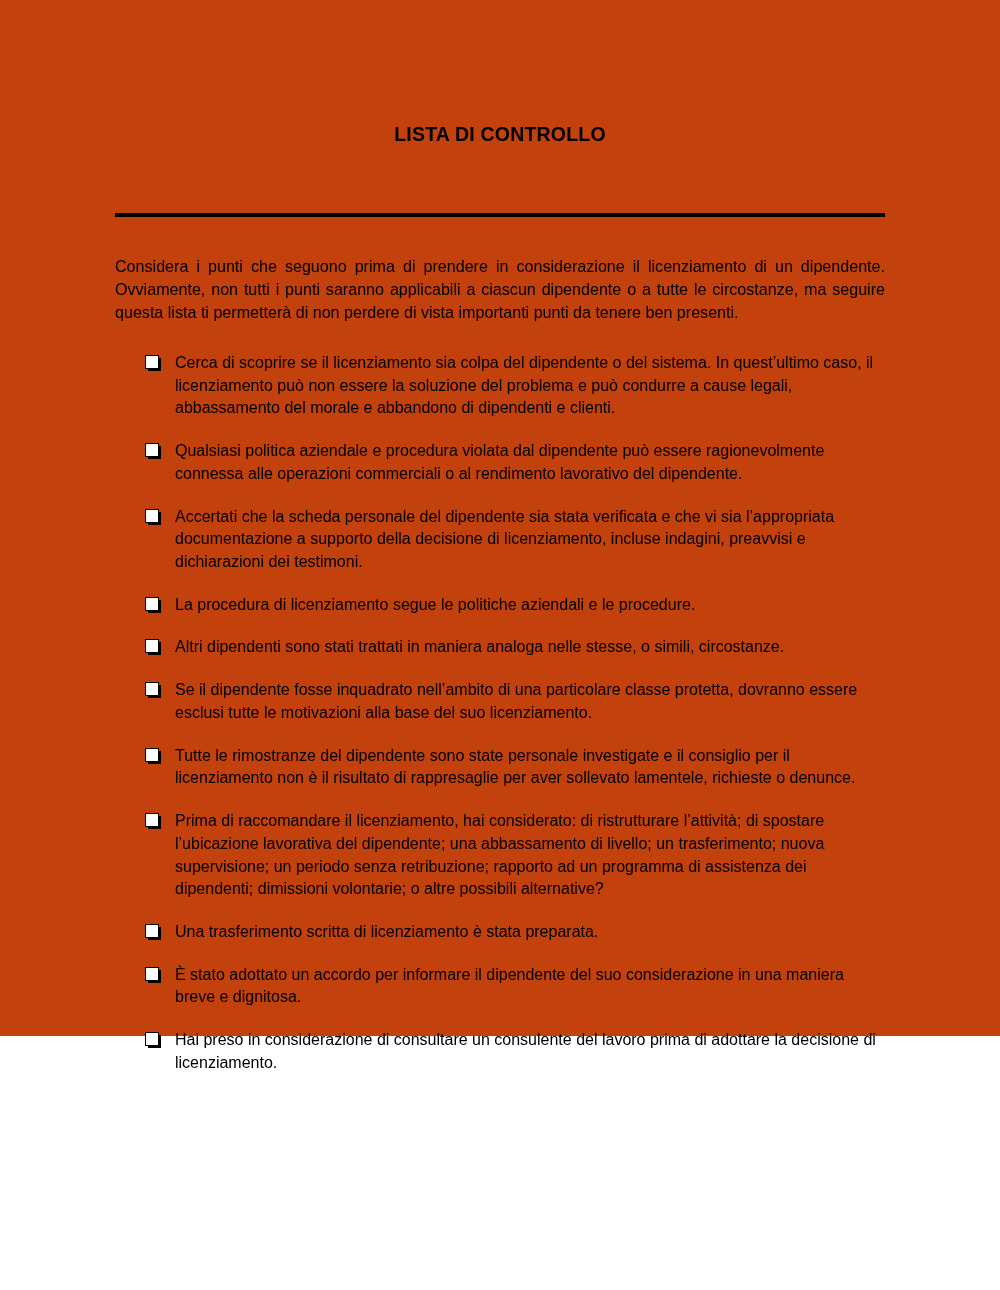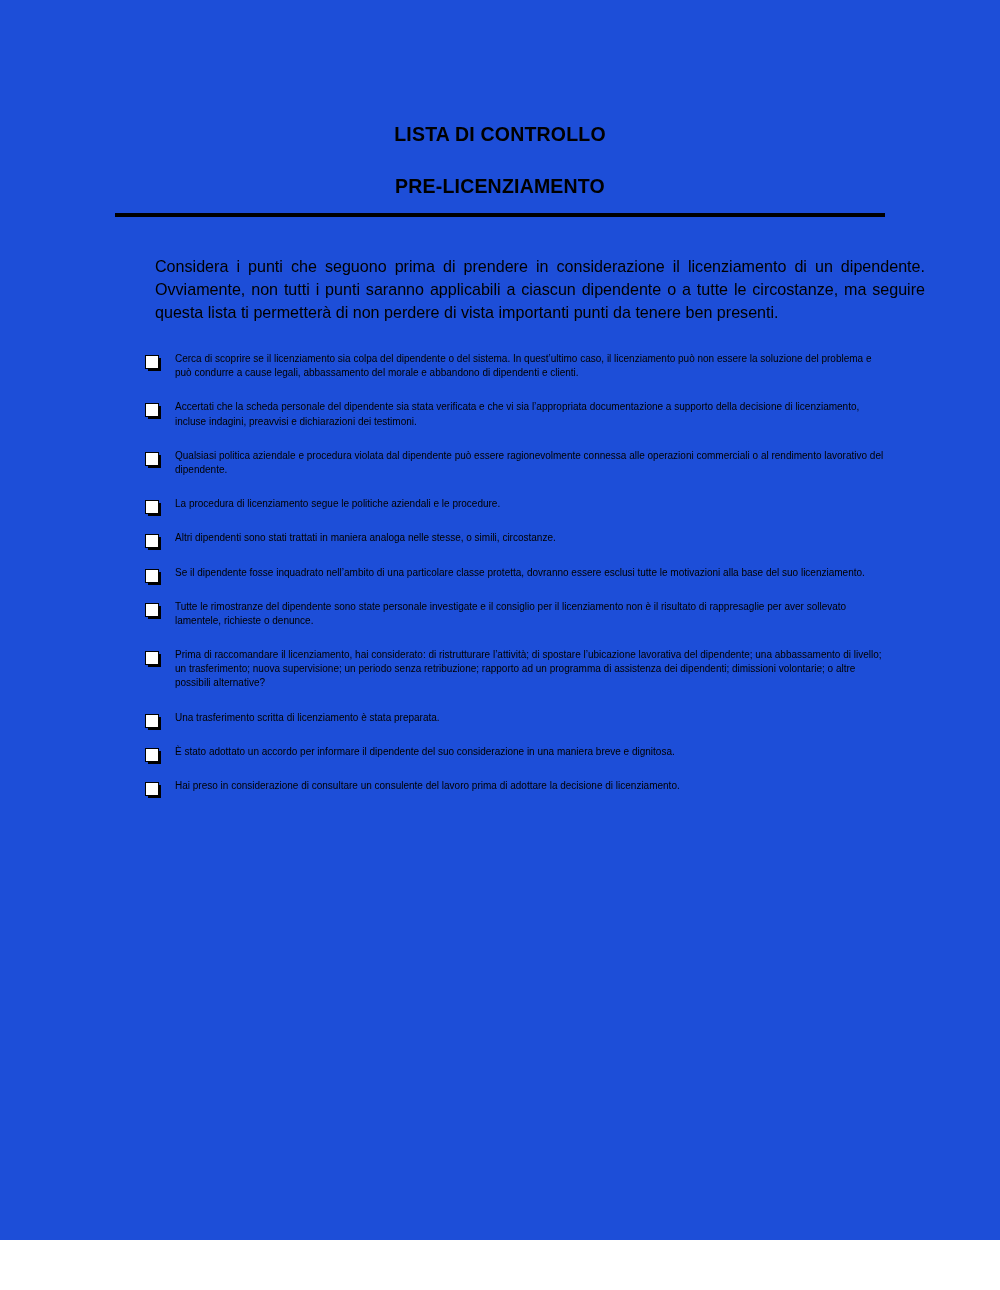--- a/index.html
+++ b/index.html
@@ -13,22 +13,22 @@
     position: relative;
     font-family: "Liberation Sans", sans-serif;
     color: #000000;
     overflow: hidden;
   }
 
   .page {
     position: absolute;
     left: 0; top: 0;
     width: 1000px;
-    height: 1240px;
-    background: #1d4ed8;
+    height: 1036px;
+    background: #c2410c;
     text-decoration: underline;
   }
 
   
   .header {
     position: absolute;
     left: 115px;
     top: 122px;
     width: 770px;
   }
@@ -55,34 +55,33 @@
   
   .intro {
     position: absolute;
     left: 115px;
     top: 255px;
     width: 770px;
     font-size: 16.1px;
     line-height: 1.42;
     text-align: justify;
     text-justify: inter-word;
-    margin-left: 40px;
   }
 
   
   .checklist {
     position: absolute;
     left: 145px;
     top: 352px;
     width: 742px;
   }
   .check-item {
     position: relative;
     padding-left: 30px;
-    font-size: 10px;
+    font-size: 16px;
     line-height: 1.42;
     text-align: left;
     margin-bottom: 20px;
   }
   .check-item:last-child {
     margin-bottom: 16px;
   }
 
   
   .checkbox {
@@ -116,54 +115,53 @@
     display: block;
   }
 </style>
 </head>
 <body>
 
 <div class="page">
 
   <div class="header">
     <div class="doc-title-line">LISTA DI CONTROLLO</div>
-    <div class="doc-title-line second">PRE-LICENZIAMENTO</div>
   </div>
 
   <div class="header-rule"></div>
 
   <div class="intro">Considera i punti che seguono prima di prendere in considerazione il licenziamento di un dipendente. Ovviamente, non tutti i punti saranno applicabili a ciascun dipendente o a tutte le circostanze, ma seguire questa lista ti permetterà di non perdere di vista importanti punti da tenere ben presenti.</div>
 
   <div class="checklist">
       <div class="check-item">
         <span class="checkbox">
           <span class="box-shadow"></span>
           <span class="box-face"></span>
         </span>
         <span class="item-text">Cerca di scoprire se il licenziamento sia colpa del dipendente o del sistema. In quest’ultimo caso, il licenziamento può non essere la soluzione del problema e può condurre a cause legali, abbassamento del morale e abbandono di dipendenti e clienti.</span>
       </div>
       <div class="check-item">
         <span class="checkbox">
           <span class="box-shadow"></span>
           <span class="box-face"></span>
         </span>
+        <span class="item-text">Qualsiasi politica aziendale e procedura violata dal dipendente può essere ragionevolmente connessa alle operazioni commerciali o al rendimento lavorativo del dipendente.</span>
+      </div>
+      <div class="check-item">
+        <span class="checkbox">
+          <span class="box-shadow"></span>
+          <span class="box-face"></span>
+        </span>
         <span class="item-text">Accertati che la scheda personale del dipendente sia stata verificata e che vi sia l’appropriata documentazione a supporto della decisione di licenziamento, incluse indagini, preavvisi e dichiarazioni dei testimoni.</span>
       </div>
       <div class="check-item">
         <span class="checkbox">
           <span class="box-shadow"></span>
           <span class="box-face"></span>
         </span>
-        <span class="item-text">Qualsiasi politica aziendale e procedura violata dal dipendente può essere ragionevolmente connessa alle operazioni commerciali o al rendimento lavorativo del dipendente.</span>
-      </div>
-      <div class="check-item">
-        <span class="checkbox">
-          <span class="box-shadow"></span>
-          <span class="box-face"></span>
-        </span>
         <span class="item-text">La procedura di licenziamento segue le politiche aziendali e le procedure.</span>
       </div>
       <div class="check-item">
         <span class="checkbox">
           <span class="box-shadow"></span>
           <span class="box-face"></span>
         </span>
         <span class="item-text">Altri dipendenti sono stati trattati in maniera analoga nelle stesse, o simili, circostanze.</span>
       </div>
       <div class="check-item">

